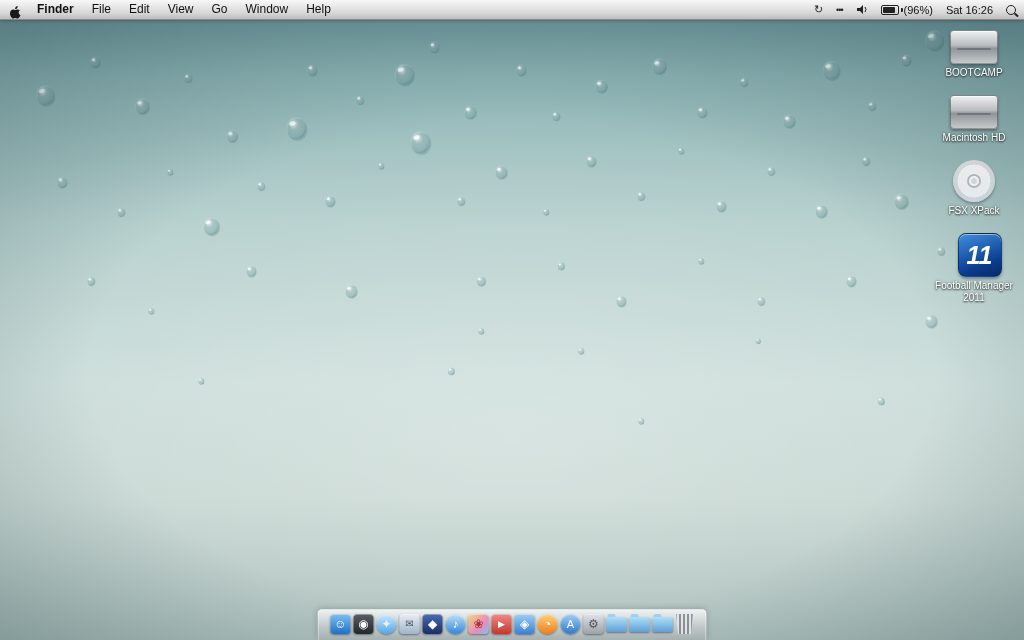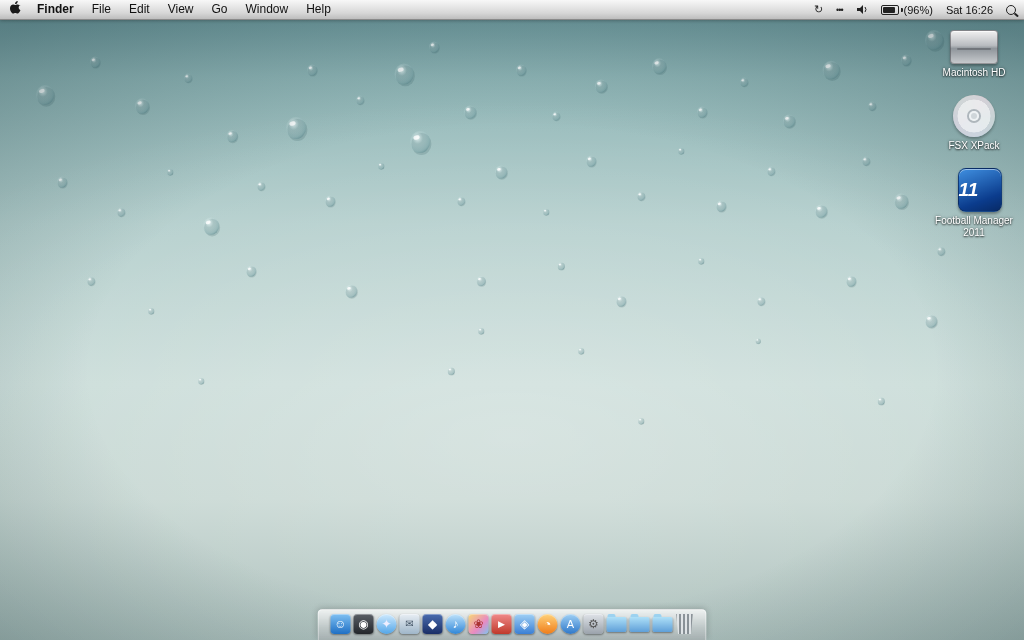--- a/index.html
+++ b/index.html
@@ -20,21 +20,21 @@
   .vignette{position:absolute;inset:0;z-index:1;pointer-events:none;
     background:radial-gradient(ellipse 75% 70% at 50% 58%, rgba(255,255,255,0) 55%, rgba(22,52,58,.30) 100%);}
 
   
   .menubar{position:absolute;top:0;left:0;right:0;height:19px;z-index:5;
     display:flex;justify-content:space-between;align-items:center;padding:0 8px;
     background:linear-gradient(var(--menubar-top,#f8f8f8), #d6d6d6 70%, var(--menubar-bottom,#bdbdbd));
     border-bottom:1px solid rgba(50,50,50,.55);
     box-shadow:0 1px 3px rgba(0,0,0,.25);
     font-size:12px;color:#111;}
-  .mb-left{display:flex;align-items:flex-start;}
+  .mb-left{display:flex;align-items:flex-end;}
   .apple{display:flex;align-items:center;padding:0 6px 0 2px;}
   .mi{padding:0 9px;line-height:19px;cursor:default;}
   .mi.bold{font-weight:bold;}
   .mb-right{display:flex;align-items:center;gap:13px;font-size:11px;}
   .mbicon{display:inline-flex;align-items:center;justify-content:center;color:#222;}
   .dots{font-size:9px;letter-spacing:-1px;}
   .battery{display:flex;align-items:center;gap:1px;}
   .batt-body{width:16px;height:8px;border:1px solid #222;border-radius:2px;position:relative;display:inline-block;}
   .batt-fill{position:absolute;top:1px;left:1px;bottom:1px;width:12px;background:#222;border-radius:1px;}
   .batt-nub{width:2px;height:4px;background:#222;border-radius:0 1px 1px 0;margin-left:1px;display:inline-block;}
@@ -53,23 +53,23 @@
     box-shadow:inset 0 1px 0 rgba(255,255,255,.7), 0 2px 3px rgba(0,0,0,.35);}
   .ic-drive::after{content:"";position:absolute;left:6px;right:6px;top:52%;height:2px;
     background:rgba(55,55,60,.35);border-radius:1px;}
   .ic-disc{width:42px;height:42px;border-radius:50%;position:relative;box-shadow:0 2px 3px rgba(0,0,0,.3);
     background:radial-gradient(circle at 50% 50%, #f3f5f6 0 13%, #c8ccd0 14% 17%, #e2e6e9 18% 55%, #c3cad1 56% 78%, #eef1f3 79% 100%);}
   .ic-disc::before{content:"";position:absolute;inset:0;border-radius:50%;
     background:conic-gradient(from 30deg, rgba(255,120,120,.28), rgba(120,255,160,.18), rgba(120,160,255,.28), rgba(255,160,255,.2), rgba(255,255,150,.22), rgba(255,120,120,.28));
     mix-blend-mode:screen;}
   .ic-disc::after{content:"";position:absolute;left:50%;top:50%;width:10px;height:10px;transform:translate(-50%,-50%);
     border-radius:50%;background:#cfd6da;box-shadow:inset 0 0 0 2px #eef2f4, 0 0 0 2px #aeb6bc;}
-  .ic-fm{width:42px;height:42px;border-radius:8px;display:flex;align-items:center;justify-content:flex-start;
+  .ic-fm{width:42px;height:42px;border-radius:8px;display:flex;align-items:center;justify-content:center;
     background:linear-gradient(160deg,#3f8fe0,#0b3c8d 70%,#072a66);
-    color:#fff;font-weight:bold;font-style:italic;font-size:19px;
+    color:#fff;font-weight:bold;font-style:italic;font-size:25px;
     border:1px solid rgba(10,40,90,.6);
     box-shadow:inset 0 1px 0 rgba(255,255,255,.5), 0 2px 3px rgba(0,0,0,.35);margin-left:11px;}
   .ic-usb{width:38px;height:44px;border-radius:7px;display:flex;align-items:center;justify-content:center;
     background:linear-gradient(180deg,#ffca54,#f49f1f 55%,#d97f0e);
     box-shadow:inset 0 1px 0 rgba(255,255,255,.6), 0 2px 3px rgba(0,0,0,.35);}
   .ic-folder{width:46px;height:32px;border-radius:3px 3px 4px 4px;position:relative;margin-top:6px;
     background:linear-gradient(180deg,#b9d9f0,#6fa3cf);
     border:1px solid rgba(70,110,150,.55);box-shadow:0 2px 2px rgba(0,0,0,.3);}
   .ic-folder::before{content:"";position:absolute;top:-6px;left:2px;width:16px;height:5px;
     border-radius:3px 3px 0 0;background:#a9cde9;border:1px solid rgba(70,110,150,.55);border-bottom:none;}
@@ -216,20 +216,24 @@
       <span>(96%)</span>
     </span>
     <span>Sat 16:26</span>
     <span class="mag"></span>
   </div>
 </div>
 
 <div class="desk-icons">
   <div class="desk-icon">
     <div class="ic-drive"></div>
+    <span class="desk-label">BOOTCAMP</span>
+  </div>
+  <div class="desk-icon">
+    <div class="ic-drive"></div>
     <span class="desk-label">Macintosh HD</span>
   </div>
   <div class="desk-icon">
     <div class="ic-disc"></div>
     <span class="desk-label">FSX XPack</span>
   </div>
   <div class="desk-icon">
     <div class="ic-fm">
       <span>11</span>
     </div>

